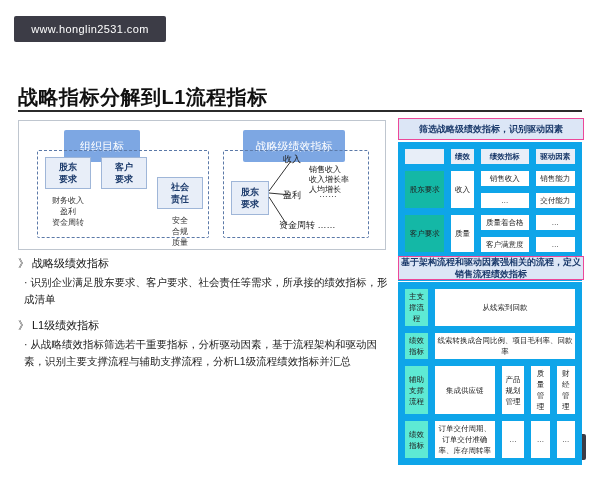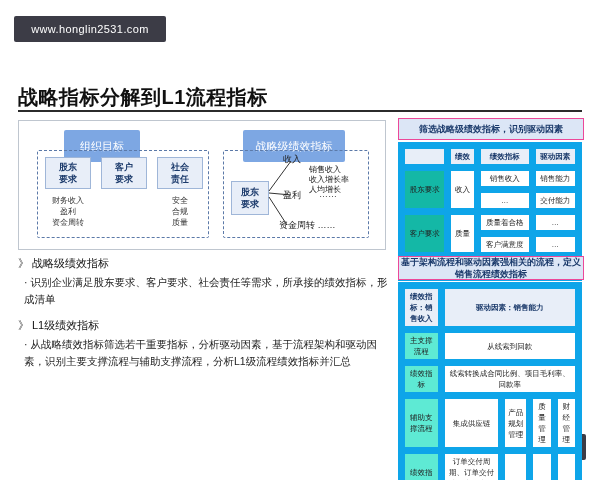--- a/index.html
+++ b/index.html
@@ -55,21 +55,21 @@
   .col{
     position:absolute;top:36px;width:46px;text-align:center;font-size:9px;line-height:12px;
   }
   .col .hd{
     background:#e8eef8;border:1px solid #9fb6d8;color:#1b3a6b;font-weight:bold;
     padding:3px 0;margin-bottom:6px;
   }
   .col .bd{color:#333;font-size:8px;line-height:11px;}
   .col1{left:26px;}
   .col2{left:82px;}
-  .col3{left:138px;}
+  .col3{left:138px;margin-top:20px;}
 
   .stakeholder{
     position:absolute;left:212px;top:60px;width:36px;
     background:#e8eef8;border:1px solid #9fb6d8;color:#1b3a6b;
     font-size:9px;font-weight:bold;text-align:center;line-height:12px;padding:4px 0;
   }
   .leaf{
     position:absolute;font-size:9px;color:#222;line-height:12px;white-space:nowrap;
   }
   .leaf1{left:264px;top:32px;}
@@ -212,24 +212,20 @@
     <td>安全</td>
     <td>…</td>
     <td>…</td>
   </tr>
 </tbody>
   </table>
 
 <div class="rbox-title rb-title">基于架构流程和驱动因素强相关的流程，定义销售流程绩效指标</div>
 <table class="mini rb-table">
   <tbody>
-      <tr>
-    <td class="hdl">绩效指标：销售收入</td>
-    <td class="hdl" colspan="4">驱动因素：销售能力</td>
-  </tr>
   <tr>
     <td class="sub" style="white-space:pre-line">主支撑流程</td>
     <td colspan="4">从线索到回款</td>
   </tr>
   <tr>
     <td class="sub">绩效指标</td>
     <td colspan="4">线索转换成合同比例、项目毛利率、回款率</td>
   </tr>
   <tr>
     <td class="sub">辅助支撑流程</td>

